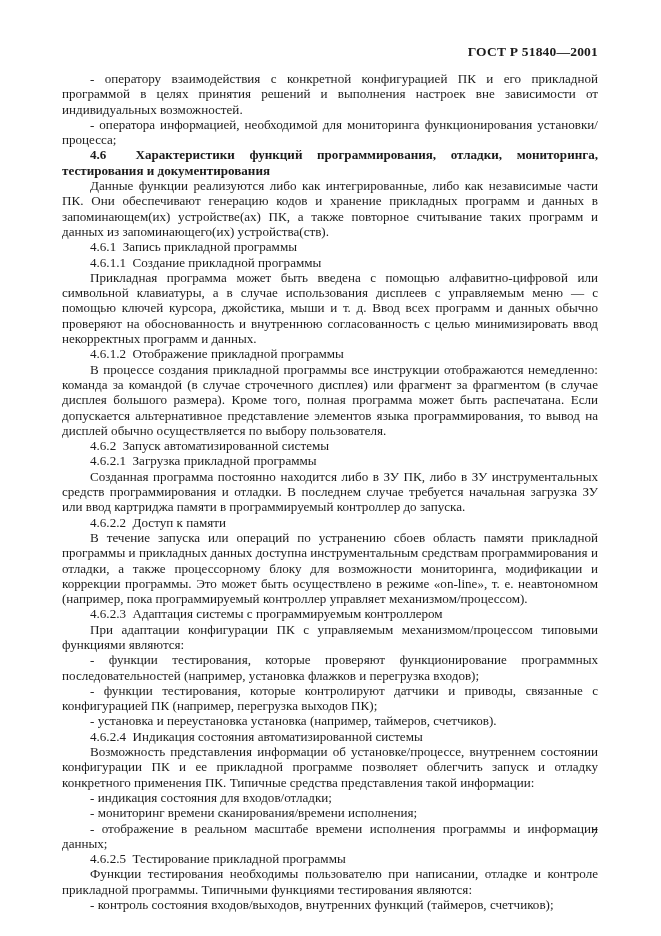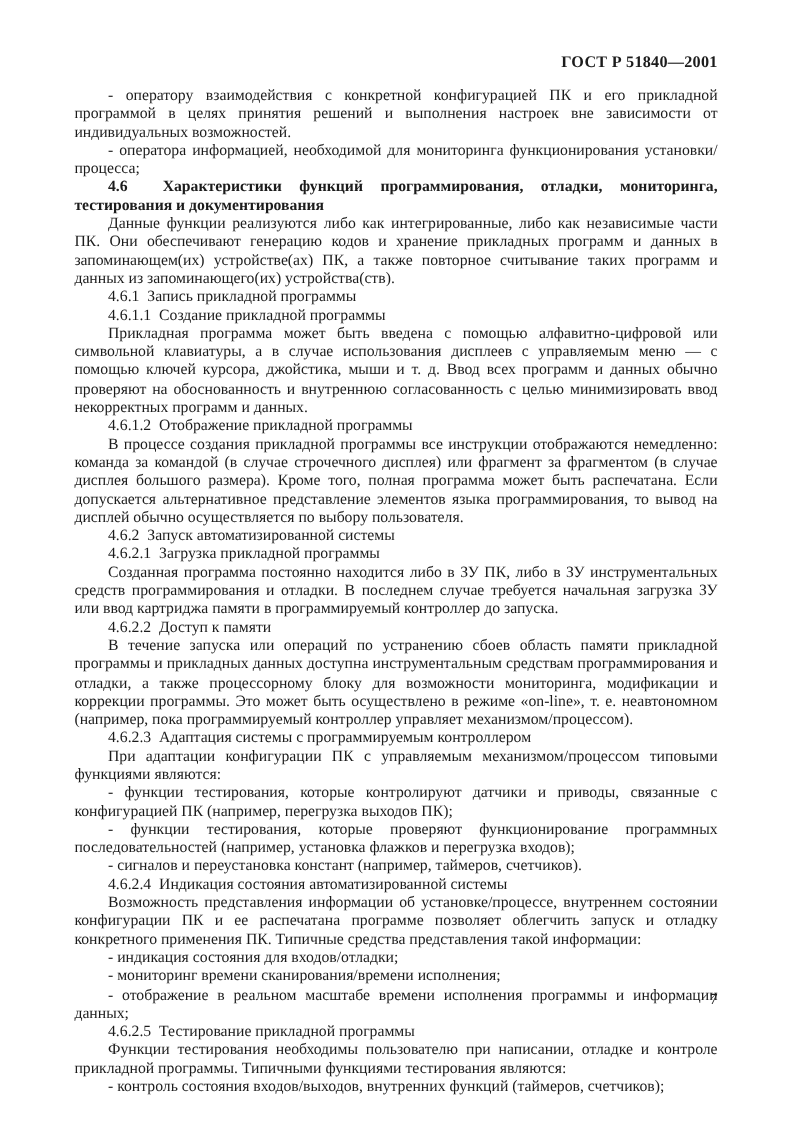--- a/index.html
+++ b/index.html
@@ -68,25 +68,25 @@
       <p class="paragraph">Прикладная программа может быть введена с помощью алфавитно-цифровой или символьной клавиатуры, а в случае использования дисплеев с управляемым меню — с помощью ключей курсора, джойстика, мыши и т. д. Ввод всех программ и данных обычно проверяют на обоснованность и внутреннюю согласованность с целью минимизировать ввод некорректных программ и данных.</p>
       <p class="subheading">4.6.1.2&nbsp; Отображение прикладной программы</p>
       <p class="paragraph">В процессе создания прикладной программы все инструкции отображаются немедленно: команда за командой (в случае строчечного дисплея) или фрагмент за фрагментом (в случае дисплея большого размера). Кроме того, полная программа может быть распечатана. Если допускается альтернативное представление элементов языка программирования, то вывод на дисплей обычно осуществляется по выбору пользователя.</p>
       <p class="subheading">4.6.2&nbsp; Запуск автоматизированной системы</p>
       <p class="subheading">4.6.2.1&nbsp; Загрузка прикладной программы</p>
       <p class="paragraph">Созданная программа постоянно находится либо в ЗУ ПК, либо в ЗУ инструментальных средств программирования и отладки. В последнем случае требуется начальная загрузка ЗУ или ввод картриджа памяти в программируемый контроллер до запуска.</p>
       <p class="subheading">4.6.2.2&nbsp; Доступ к памяти</p>
       <p class="paragraph">В течение запуска или операций по устранению сбоев область памяти прикладной программы и прикладных данных доступна инструментальным средствам программирования и отладки, а также процессорному блоку для возможности мониторинга, модификации и коррекции программы. Это может быть осуществлено в режиме «on-line», т. е. неавтономном (например, пока программируемый контроллер управляет механизмом/процессом).</p>
       <p class="subheading">4.6.2.3&nbsp; Адаптация системы с программируемым контроллером</p>
       <p class="paragraph">При адаптации конфигурации ПК с управляемым механизмом/процессом типовыми функциями являются:</p>
+      <p class="list-item">- функции тестирования, которые проверяют функционирование программных последовательностей (например, установка флажков и перегрузка входов);</p>
       <p class="list-item">- функции тестирования, которые контролируют датчики и приводы, связанные с конфигурацией ПК (например, перегрузка выходов ПК);</p>
-      <p class="list-item">- функции тестирования, которые проверяют функционирование программных последовательностей (например, установка флажков и перегрузка входов);</p>
-      <p class="list-item">- сигналов и переустановка констант (например, таймеров, счетчиков).</p>
+      <p class="list-item">- установка и переустановка установка (например, таймеров, счетчиков).</p>
       <p class="subheading">4.6.2.4&nbsp; Индикация состояния автоматизированной системы</p>
-      <p class="paragraph">Возможность представления информации об установке/процессе, внутреннем состоянии конфигурации ПК и ее распечатана программе позволяет облегчить запуск и отладку конкретного применения ПК. Типичные средства представления такой информации:</p>
+      <p class="paragraph">Возможность представления информации об установке/процессе, внутреннем состоянии конфигурации ПК и ее прикладной программе позволяет облегчить запуск и отладку конкретного применения ПК. Типичные средства представления такой информации:</p>
       <p class="list-item">- индикация состояния для входов/отладки;</p>
       <p class="list-item">- мониторинг времени сканирования/времени исполнения;</p>
       <p class="list-item">- отображение в реальном масштабе времени исполнения программы и информации данных;</p>
       <p class="subheading">4.6.2.5&nbsp; Тестирование прикладной программы</p>
       <p class="paragraph">Функции тестирования необходимы пользователю при написании, отладке и контроле прикладной программы. Типичными функциями тестирования являются:</p>
       <p class="list-item">- контроль состояния входов/выходов, внутренних функций (таймеров, счетчиков);</p>
     </div>
 
   <div class="page-number">7</div>
 </div>

